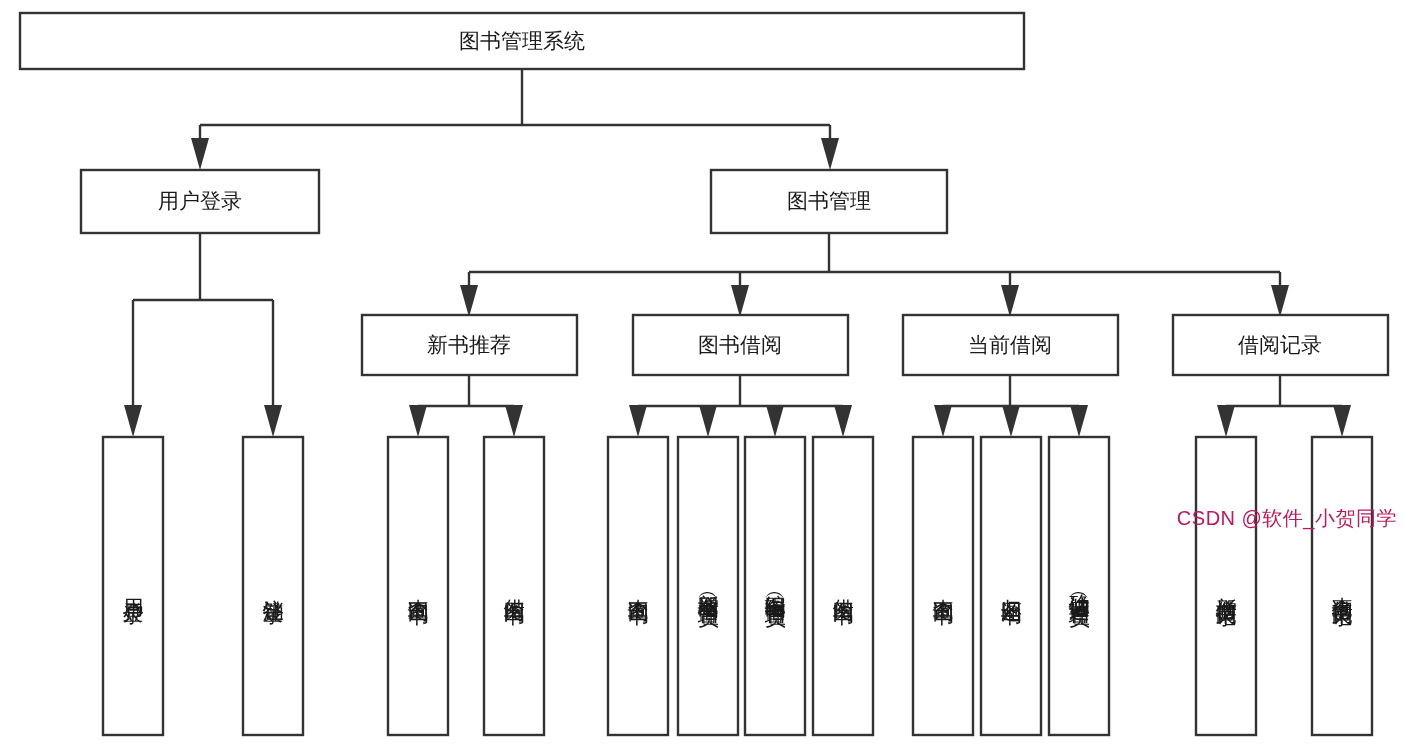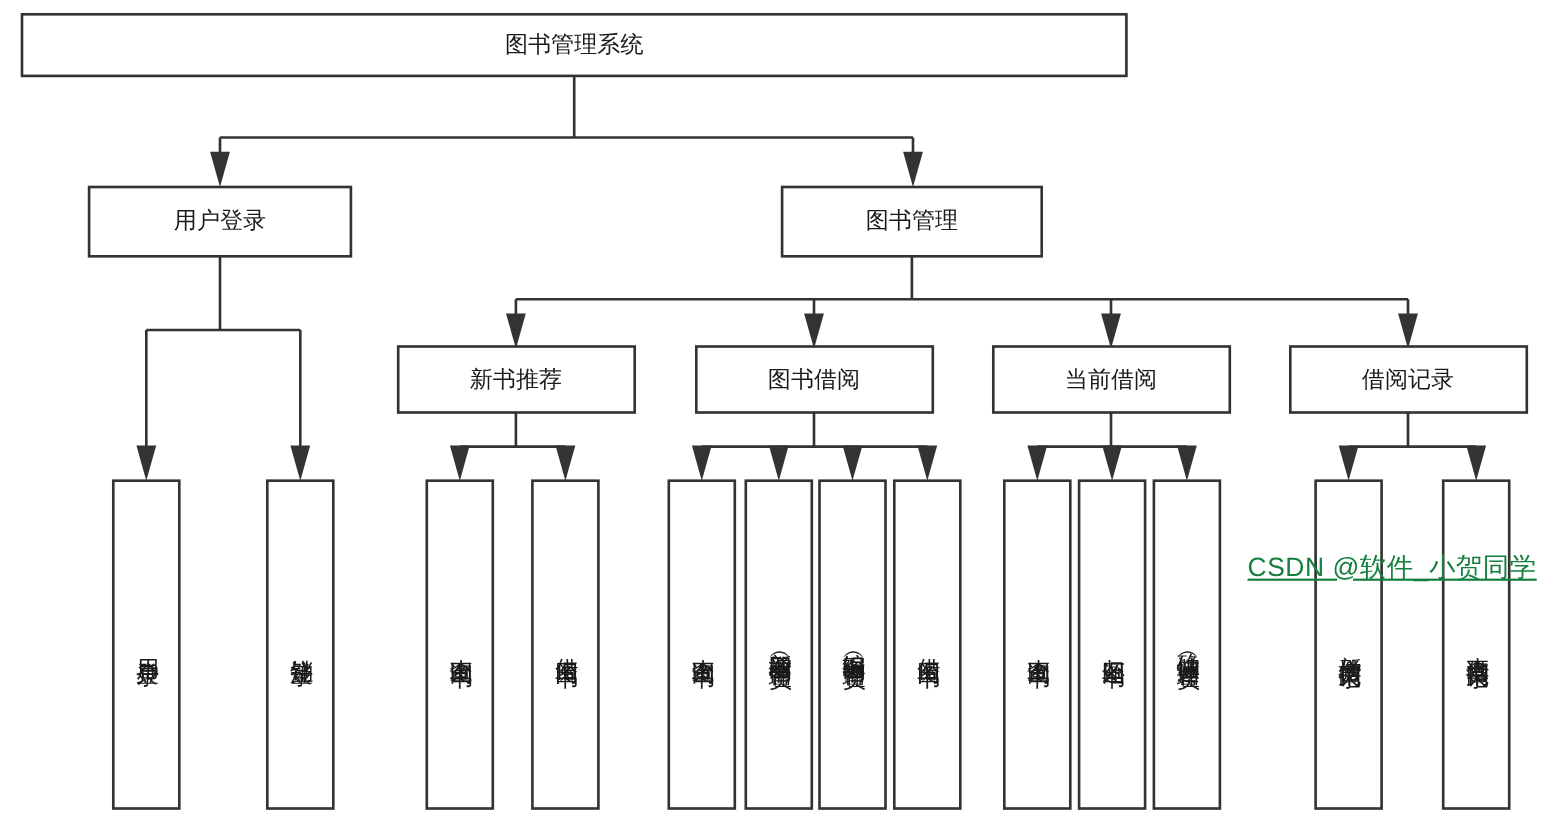--- a/index.html
+++ b/index.html
@@ -63,26 +63,25 @@
     justify-content: center;
     white-space: nowrap;
     pointer-events: none;
     user-select: none;
   }
   .watermark {
     position: absolute;
     right: 8px;
     bottom: 4px;
     font-family: "Liberation Sans", "DejaVu Sans", sans-serif;
-    font-size: 24px;
-    color: #15803d;
+    font-size: 20px;
+    color: #be185d;
     letter-spacing: 0.5px;
     white-space: nowrap;
     user-select: none;
-    text-decoration: underline;
   }
 </style>
 </head>
 <body>
 
 <div id="diagram-root">
 
   <svg class="canvas" viewBox="0 0 1405 747" xmlns="http://www.w3.org/2000/svg">
 
     <defs>

